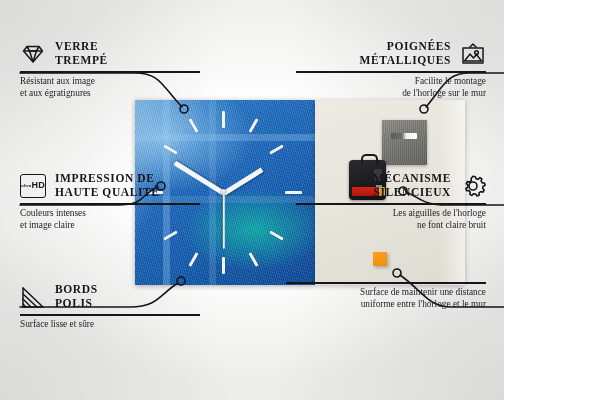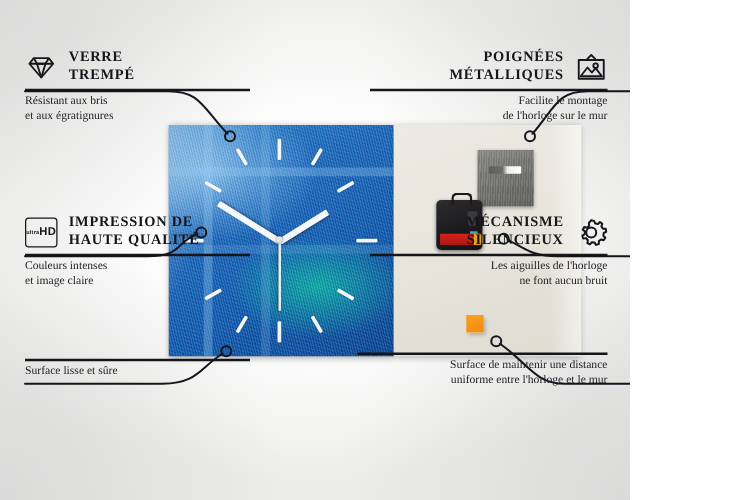--- a/index.html
+++ b/index.html
@@ -208,39 +208,55 @@
               <path d="M7 5.5 L9.6 10 L13 21"></path>
               <path d="M19 5.5 L16.4 10 L13 21"></path>
           <path d="M9.6 10 H16.4"></path>
         </g>
           </svg>
       </span>
       <span class="f-title">VERRE
 TREMPÉ</span>
     </div>
     <div class="f-rule" style="width:180px;"></div>
-    <div class="f-desc">Résistant aux bris
+    <div class="f-desc">Résistant aux image
 et aux égratignures</div>
   </div>
 
   <div class="feature left" id="feat-impression" style="left:20px;top:172px;width:180px;">
     <div class="f-head">
       <span class="hd-box">
         <span class="hd-ultra">ultra</span>
         <span class="hd-hd">HD</span>
       </span>
       <span class="f-title">IMPRESSION DE
 HAUTE QUALITÉ</span>
     </div>
     <div class="f-rule" style="width:180px;"></div>
     <div class="f-desc">Couleurs intenses
 et image claire</div>
   </div>
 
   <div class="feature left" id="feat-bords-polis" style="left:20px;top:283px;width:180px;">
+    <div class="f-head">
+      <span class="f-icon">
+        <svg viewBox="0 0 26 26">
+            <g stroke="#17171b" stroke-width="1.5" stroke-linecap="round">
+          <line x1="3" y1="4" x2="23" y2="23"></line>
+          <line x1="3" y1="10" x2="17" y2="23"></line>
+          <line x1="3" y1="15" x2="11" y2="23"></line>
+          <line x1="3" y1="20" x2="6" y2="23"></line>
+          <line x1="3" y1="4" x2="3" y2="23"></line>
+          <line x1="3" y1="23" x2="23" y2="23"></line>
+        </g>
+          </svg>
+      </span>
+      <span class="f-title">BORDS
+POLIS</span>
+    </div>
     <div class="f-rule" style="width:180px;"></div>
     <div class="f-desc">Surface lisse et sûre</div>
   </div>
 
   <div class="feature right" id="feat-poignees" style="right:18px;top:40px;width:190px;">
     <div class="f-head">
       <span class="f-title">POIGNÉES
 MÉTALLIQUES</span>
       <span class="f-icon">
         <svg viewBox="0 0 26 26">
@@ -266,21 +282,21 @@
         <svg viewBox="0 0 26 26">
             <g fill="none" stroke="#17171b" stroke-width="1.6" stroke-linejoin="round">
           <path d="M13 3.2 l2.3 .55 .9 2.1 2.2 .35 1.55-1.65 1.9 1.45 -.75 2.1 1.25 1.85 2.25 .1 .45 2.35 -2.05 .95 -.35 2.2 1.6 1.6 -1.3 2 -2.15 -.6 -1.75 1.35 .05 2.25 -2.3 .75 -1.15 -1.95 -2.2 -.15 -1.5 1.7 -2.1 -1.1 .45 -2.2 -1.45 -1.7 -2.25 .25 -.75 -2.3 1.95 -1.1 .2 -2.2 -1.75 -1.45 1.2 -2.05 2.2 .5 1.65 -1.5 -.2 -2.25 Z"></path>
           <circle cx="13" cy="13" r="4"></circle>
         </g>
           </svg>
       </span>
     </div>
     <div class="f-rule" style="width:190px;"></div>
     <div class="f-desc">Les aiguilles de l'horloge
-ne font aucun bruit</div>
+ne font claire bruit</div>
   </div>
 
   <div class="feature right" id="feat-entretoise" style="right:18px;top:278px;width:200px;">
     <div class="f-rule" style="width:200px;"></div>
     <div class="f-desc">Surface de maintenir une distance
 uniforme entre l'horloge et le mur</div>
   </div>
 
 </div>
 

